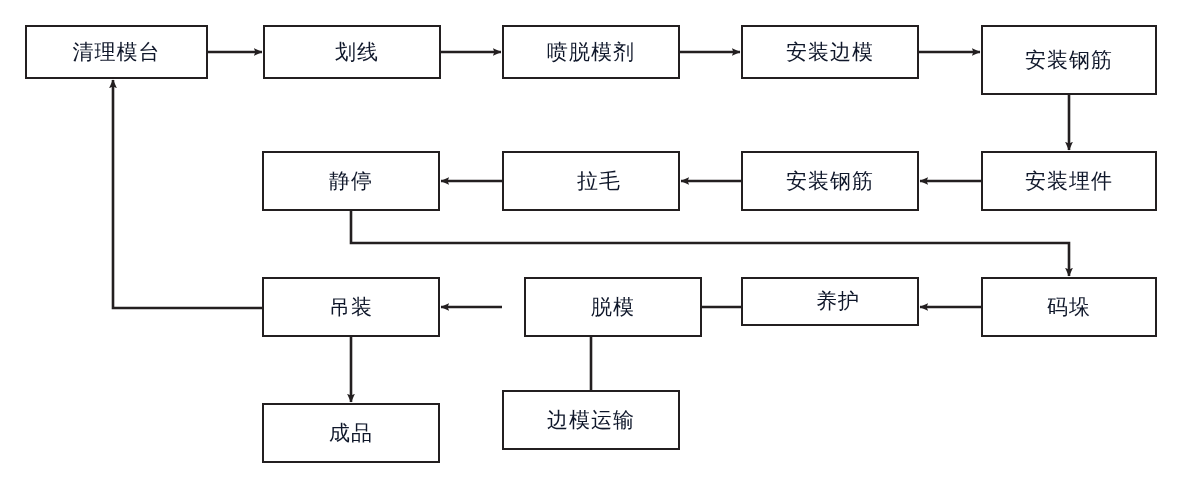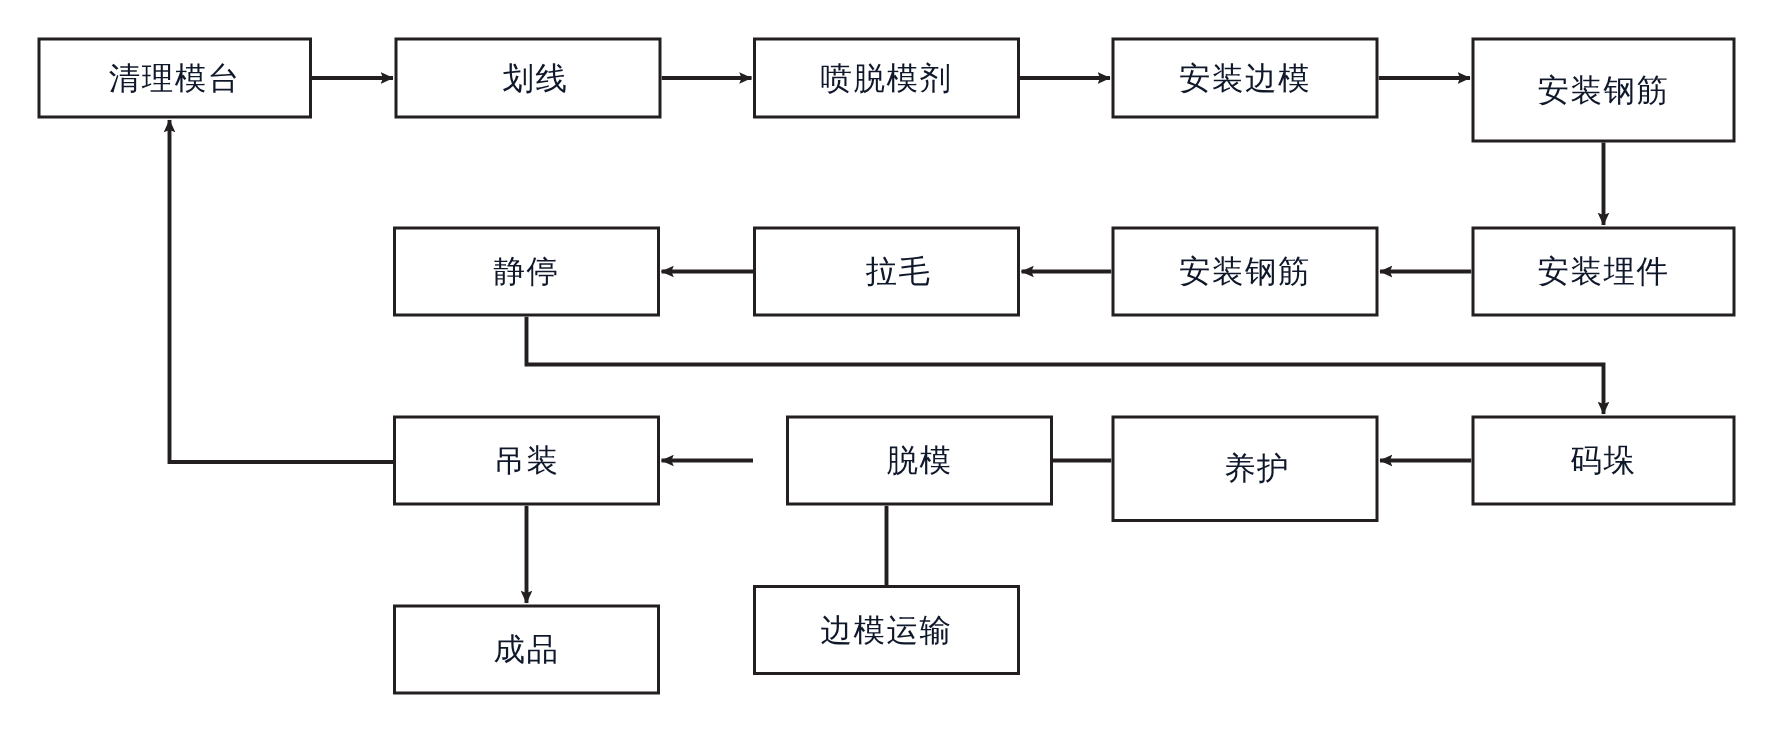--- a/index.html
+++ b/index.html
@@ -107,21 +107,21 @@
   <div class="node" style="left:502px; top:151px; width:178px; height:60px;padding-left:16px;">
     <span class="node-label">拉毛</span>
   </div>
   <div class="node" style="left:262px; top:151px; width:178px; height:60px;">
     <span class="node-label">静停</span>
   </div>
 
   <div class="node" style="left:981px; top:277px; width:176px; height:60px;">
     <span class="node-label">码垛</span>
   </div>
-  <div class="node" style="left:741px; top:277px; width:178px; height:71px;padding-left:16px;">
+  <div class="node" style="left:741px; top:277px; width:178px; height:49px;padding-left:16px;">
     <span class="node-label">养护</span>
   </div>
   <div class="node" style="left:524px; top:277px; width:178px; height:60px;">
     <span class="node-label">脱模</span>
   </div>
   <div class="node" style="left:262px; top:277px; width:178px; height:60px;">
     <span class="node-label">吊装</span>
   </div>
 
   <div class="node" style="left:262px; top:403px; width:178px; height:60px;">

